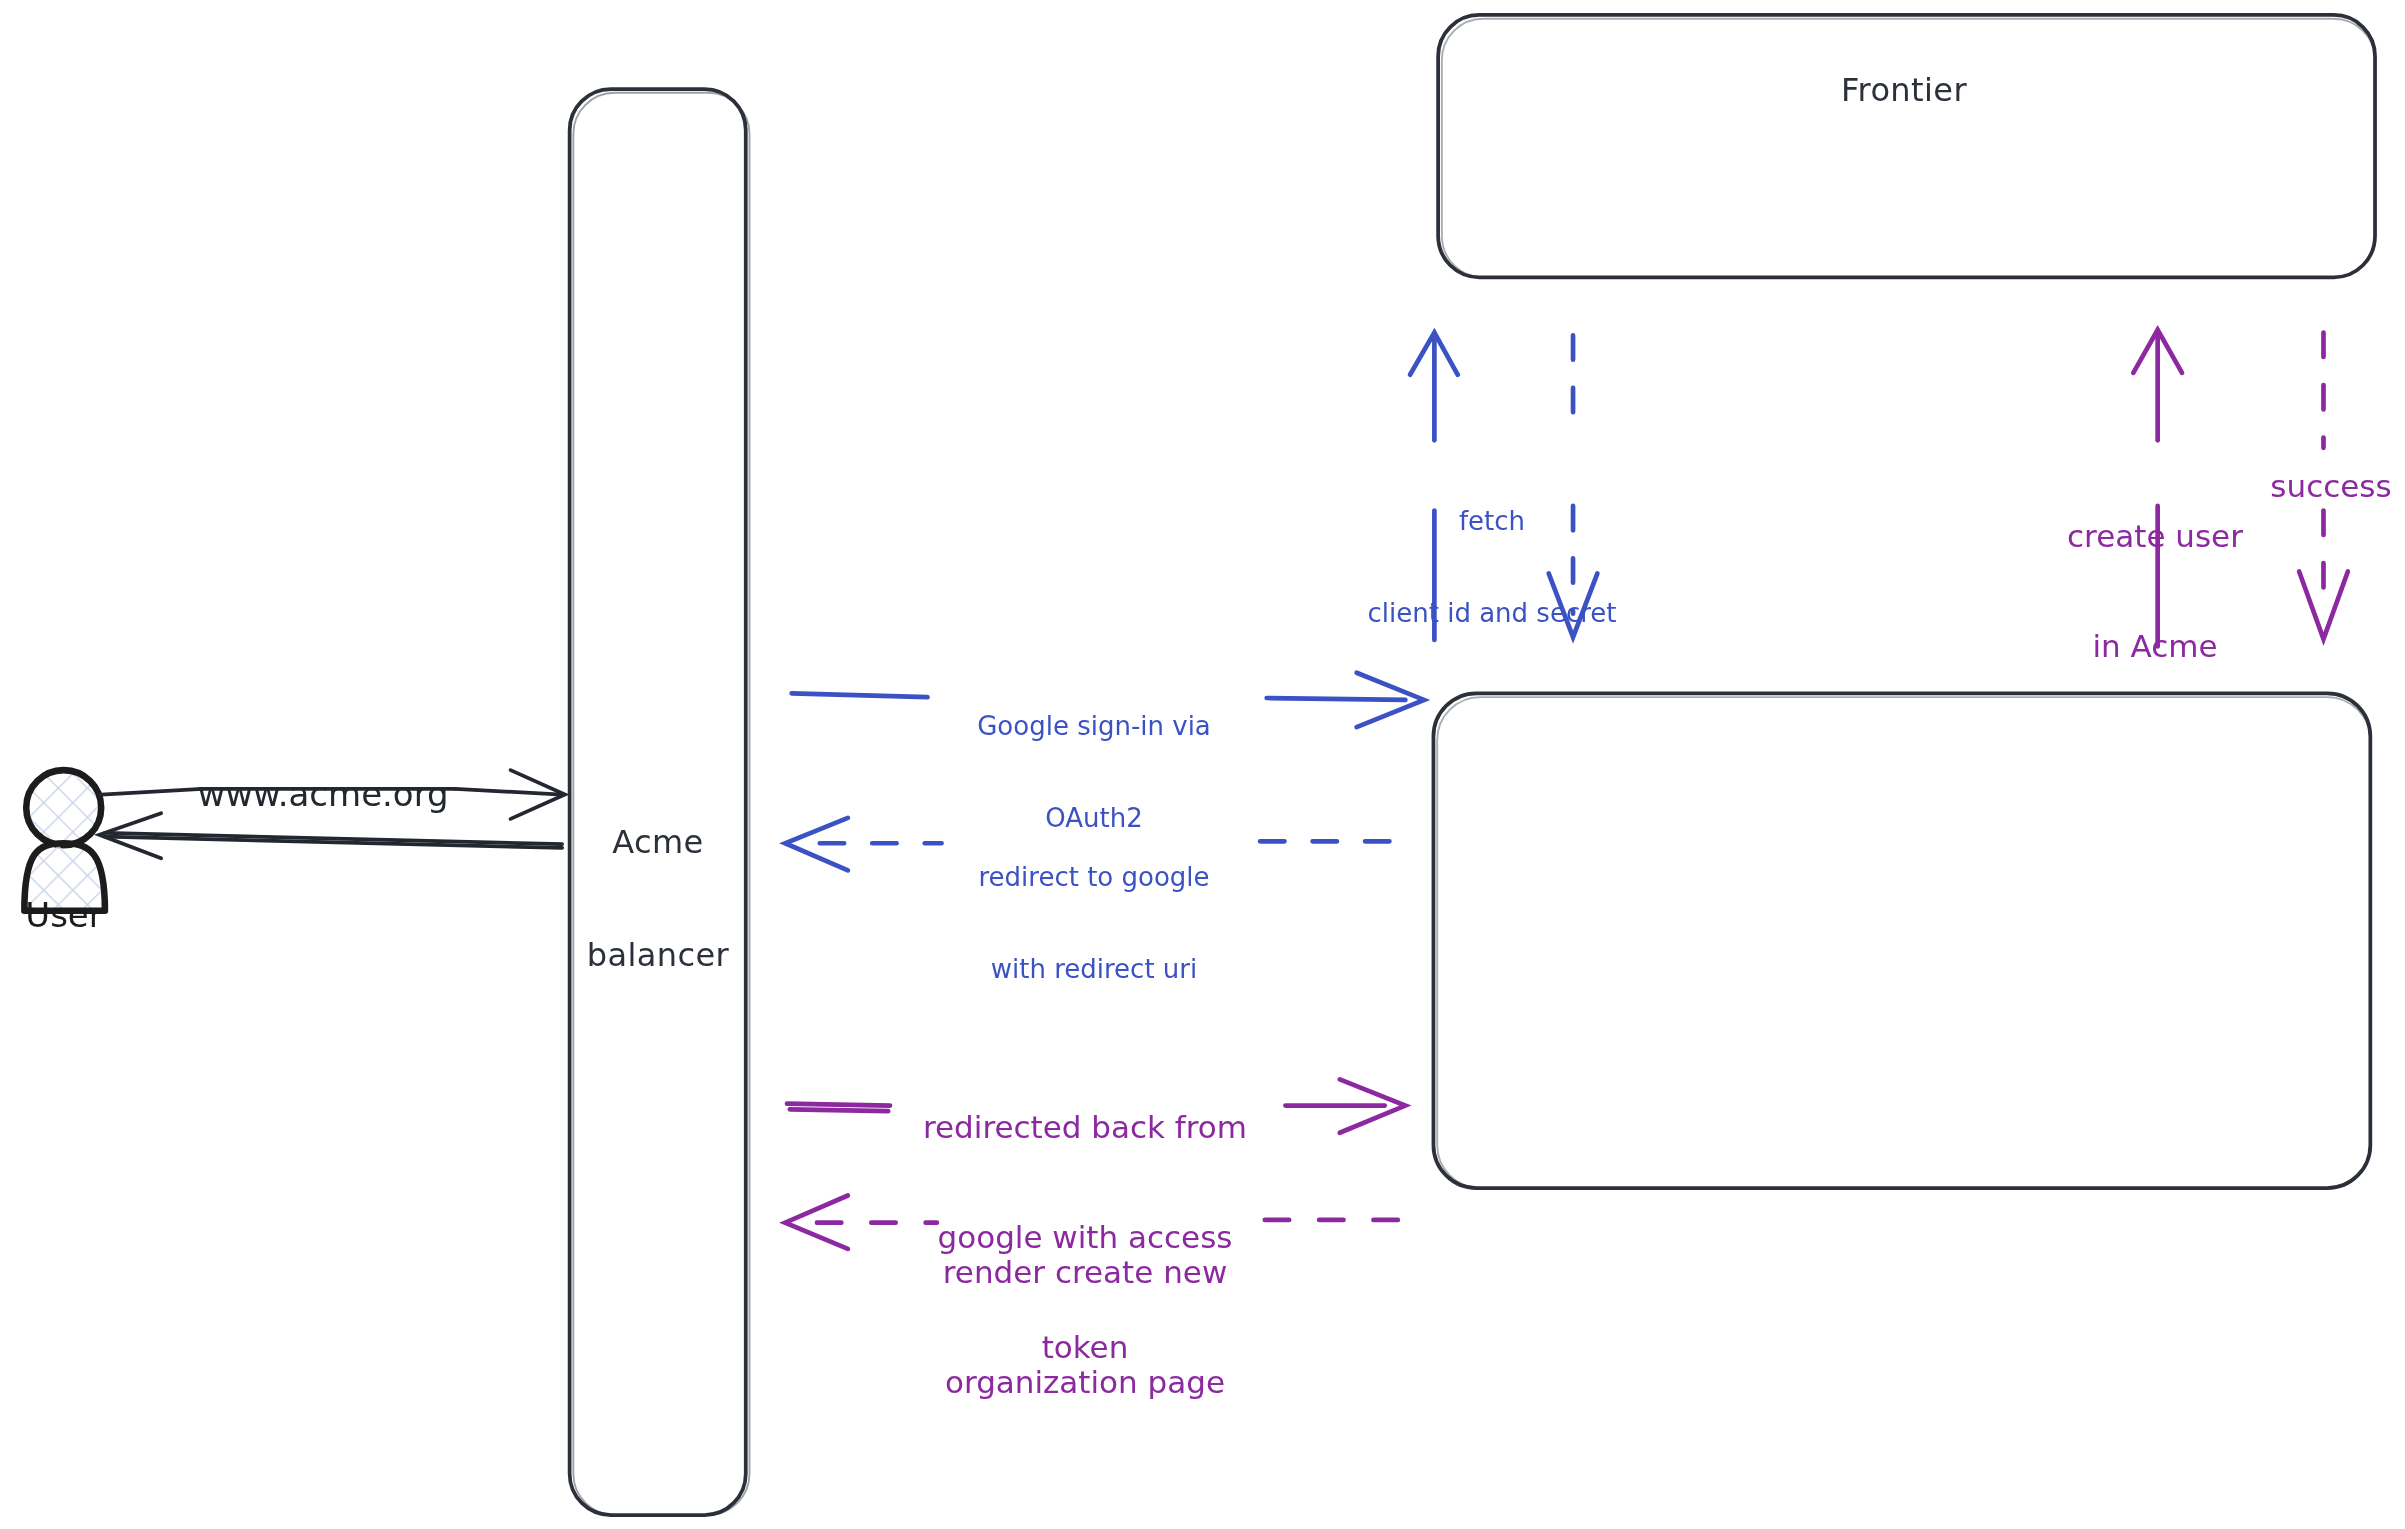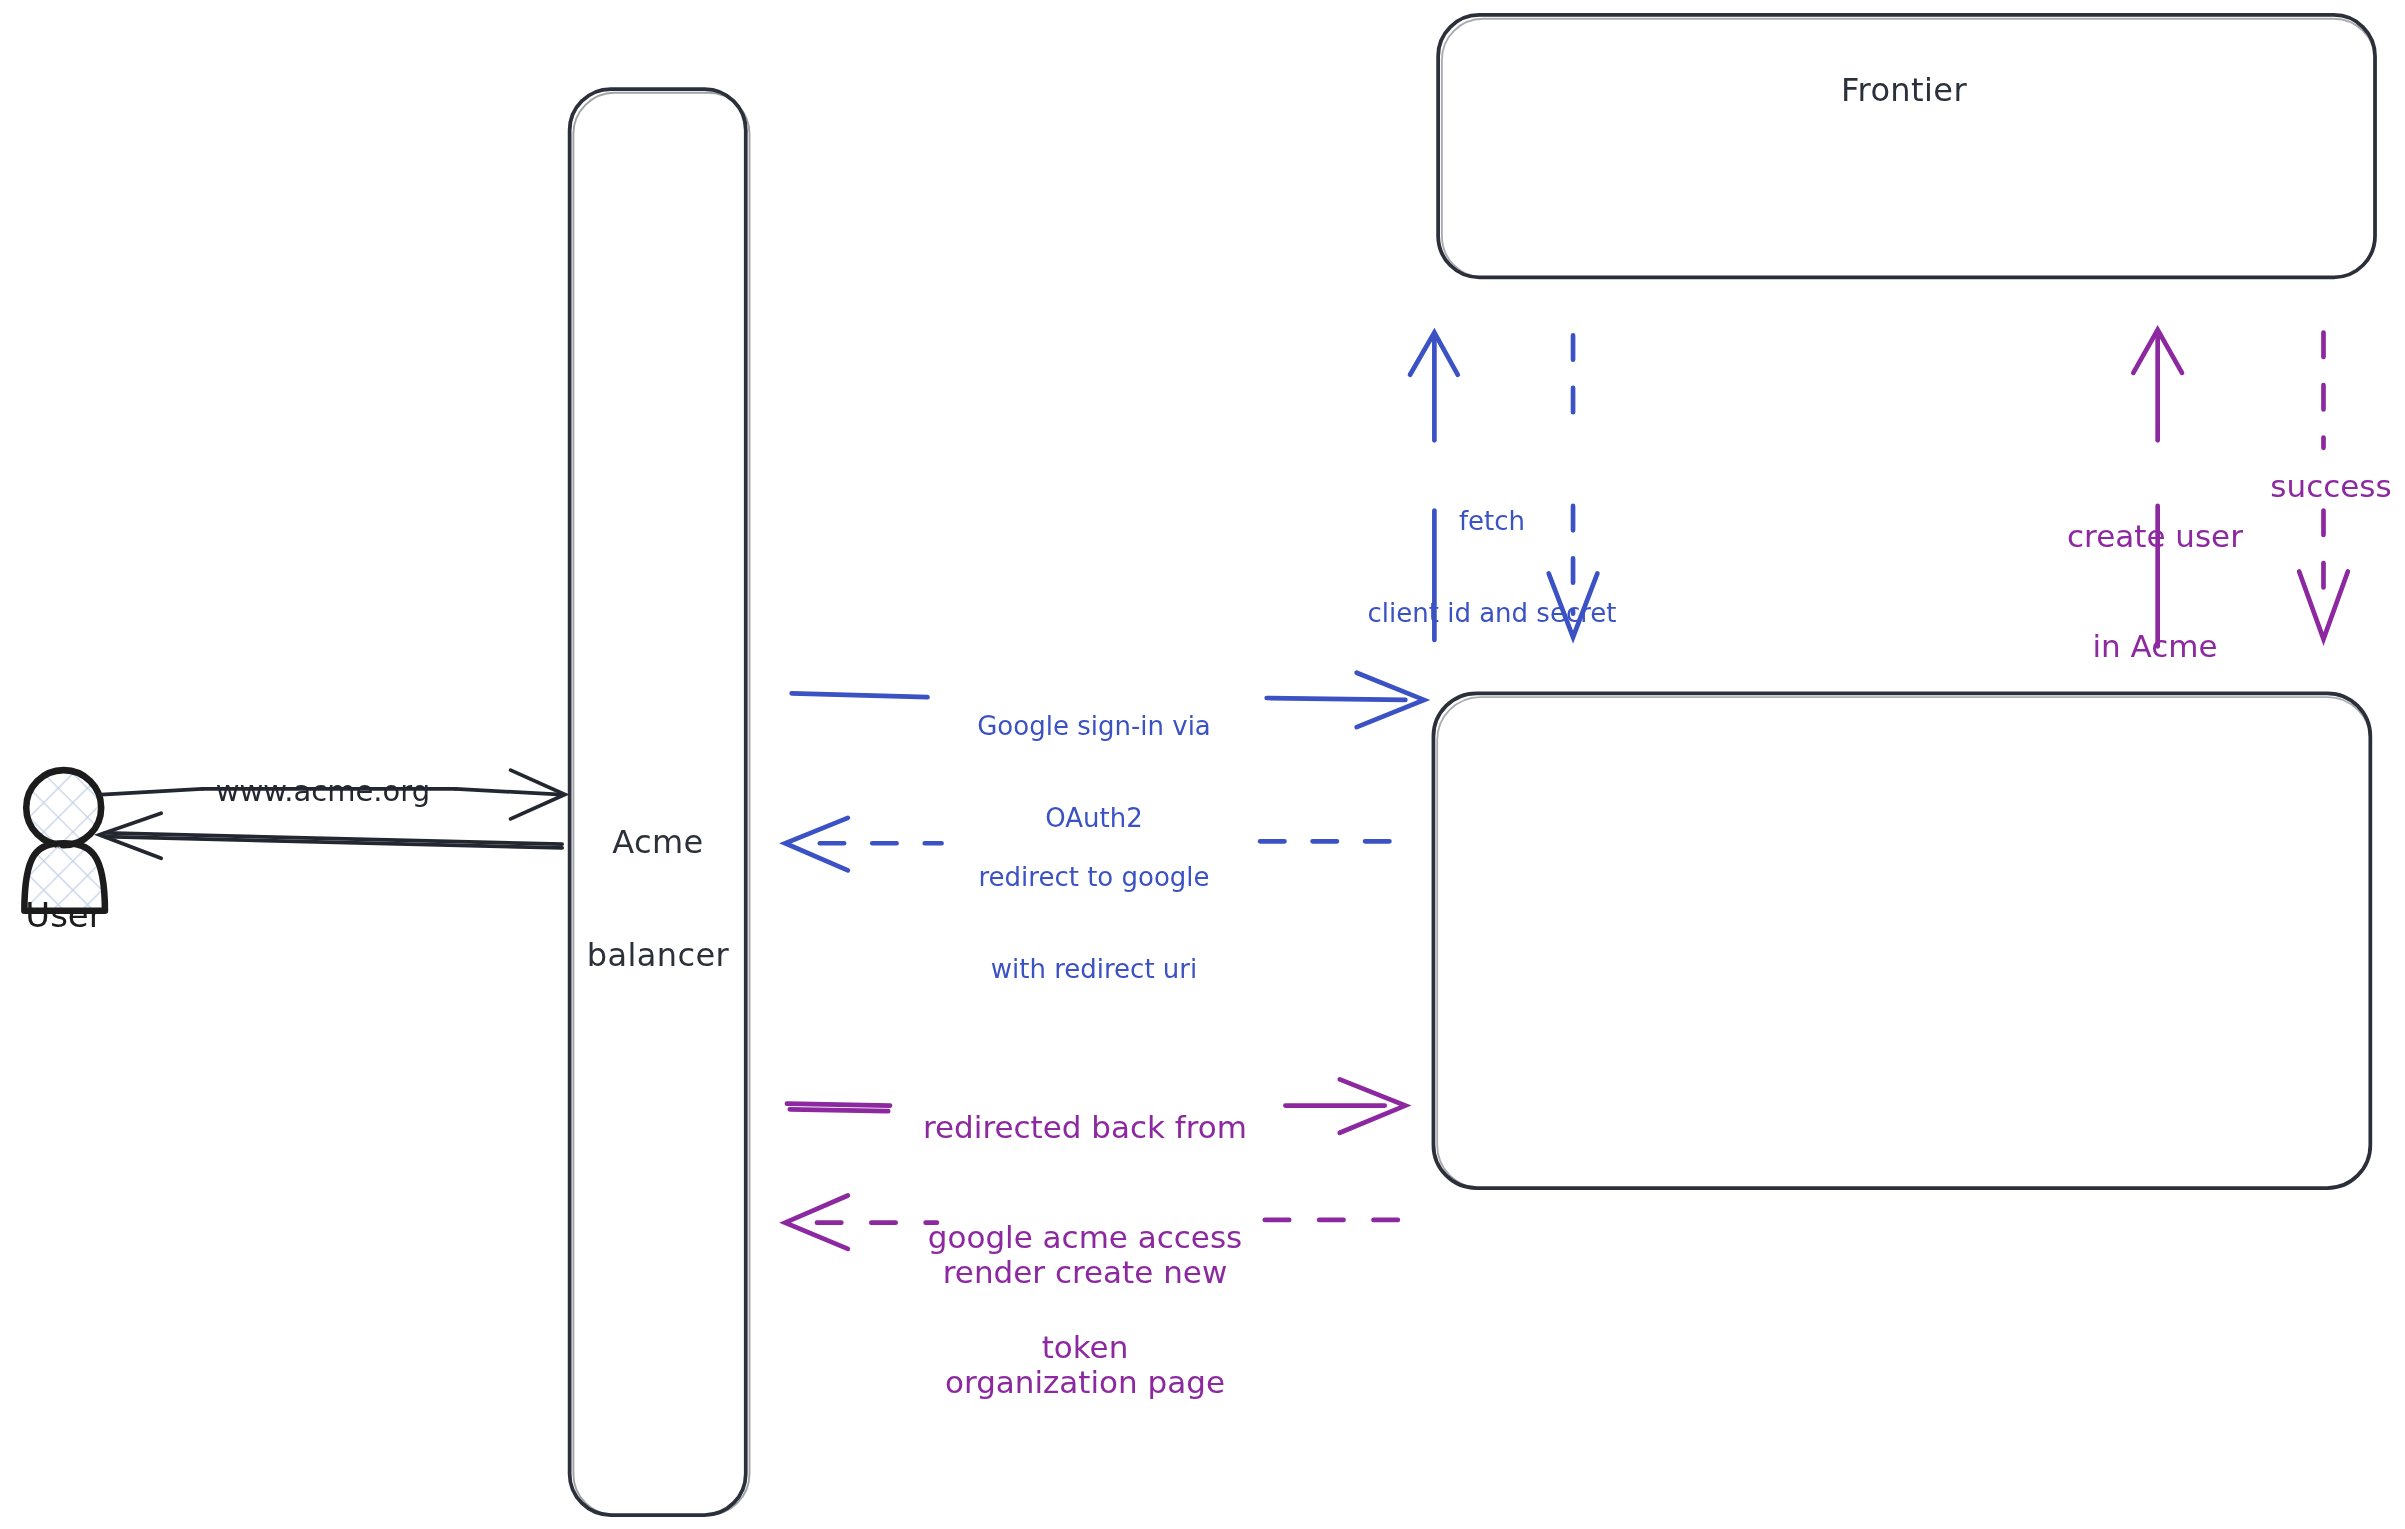--- a/index.html
+++ b/index.html
@@ -34,21 +34,21 @@
     color: #2b303a;
     font-size: 32px;
     letter-spacing: 0.4px;
   }
   .actor-label {
     color: #1c1c1c;
     font-size: 34px;
   }
   .edge-label-dark {
     color: #23272f;
-    font-size: 29px;
+    font-size: 34px;
   }
   .edge-label-blue {
     color: #3b52c4;
     font-size: 26px;
   }
   .edge-label-purple {
     color: #8d29a0;
     font-size: 31px;
   }
   .center {
@@ -169,21 +169,21 @@
     <div>OAuth2</div>
   </div>
 
   <div class="lbl edge-label-blue center" style="left:1094px; top:801px;">
     <div>redirect to google</div>
     <div>with redirect uri</div>
   </div>
 
   <div class="lbl edge-label-purple center" style="left:1085px; top:1036px;">
     <div>redirected back from</div>
-    <div>google acme access</div>
+    <div>google with access</div>
     <div>token</div>
   </div>
 
   <div class="lbl edge-label-purple center" style="left:1085px; top:1181px;">
     <div>render create new</div>
     <div>organization page</div>
   </div>
 
   <div class="lbl edge-label-blue" style="left:1300px; top:445px; width:384px; text-align:center;">
     <div>fetch</div>

